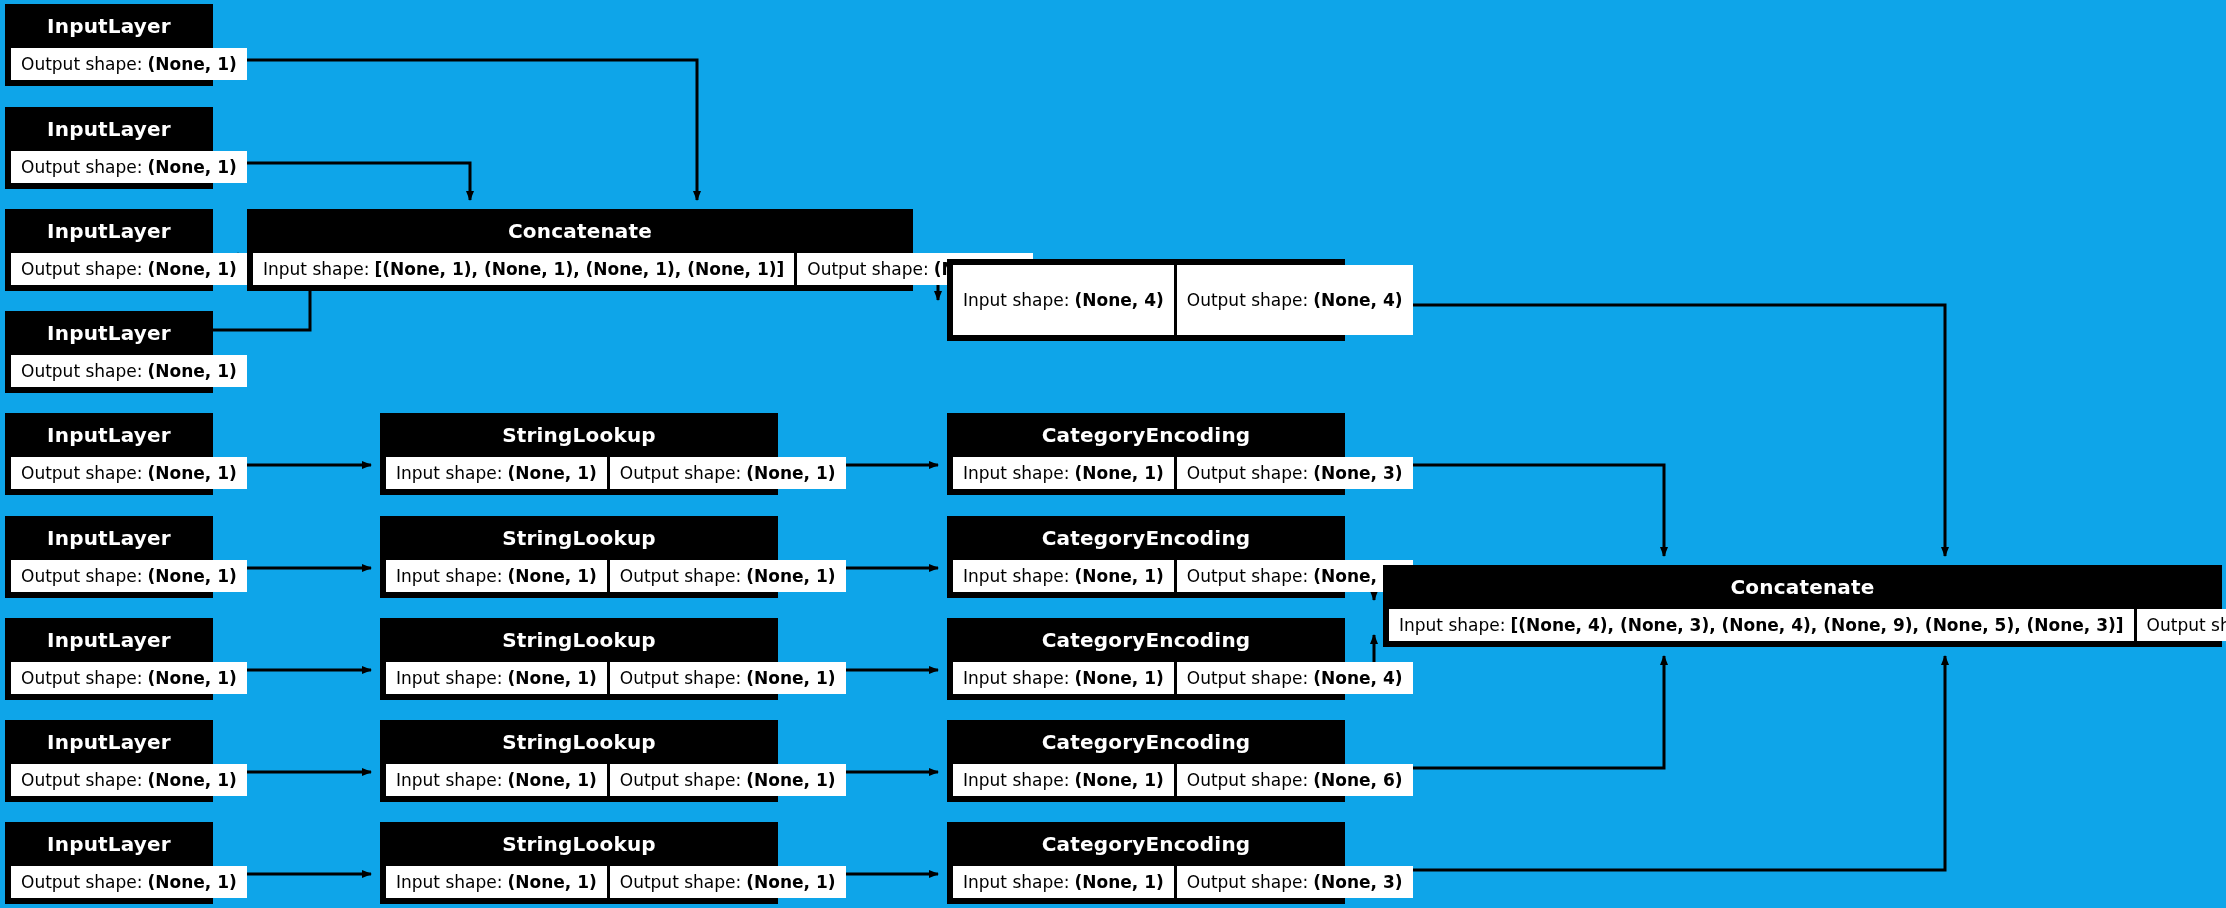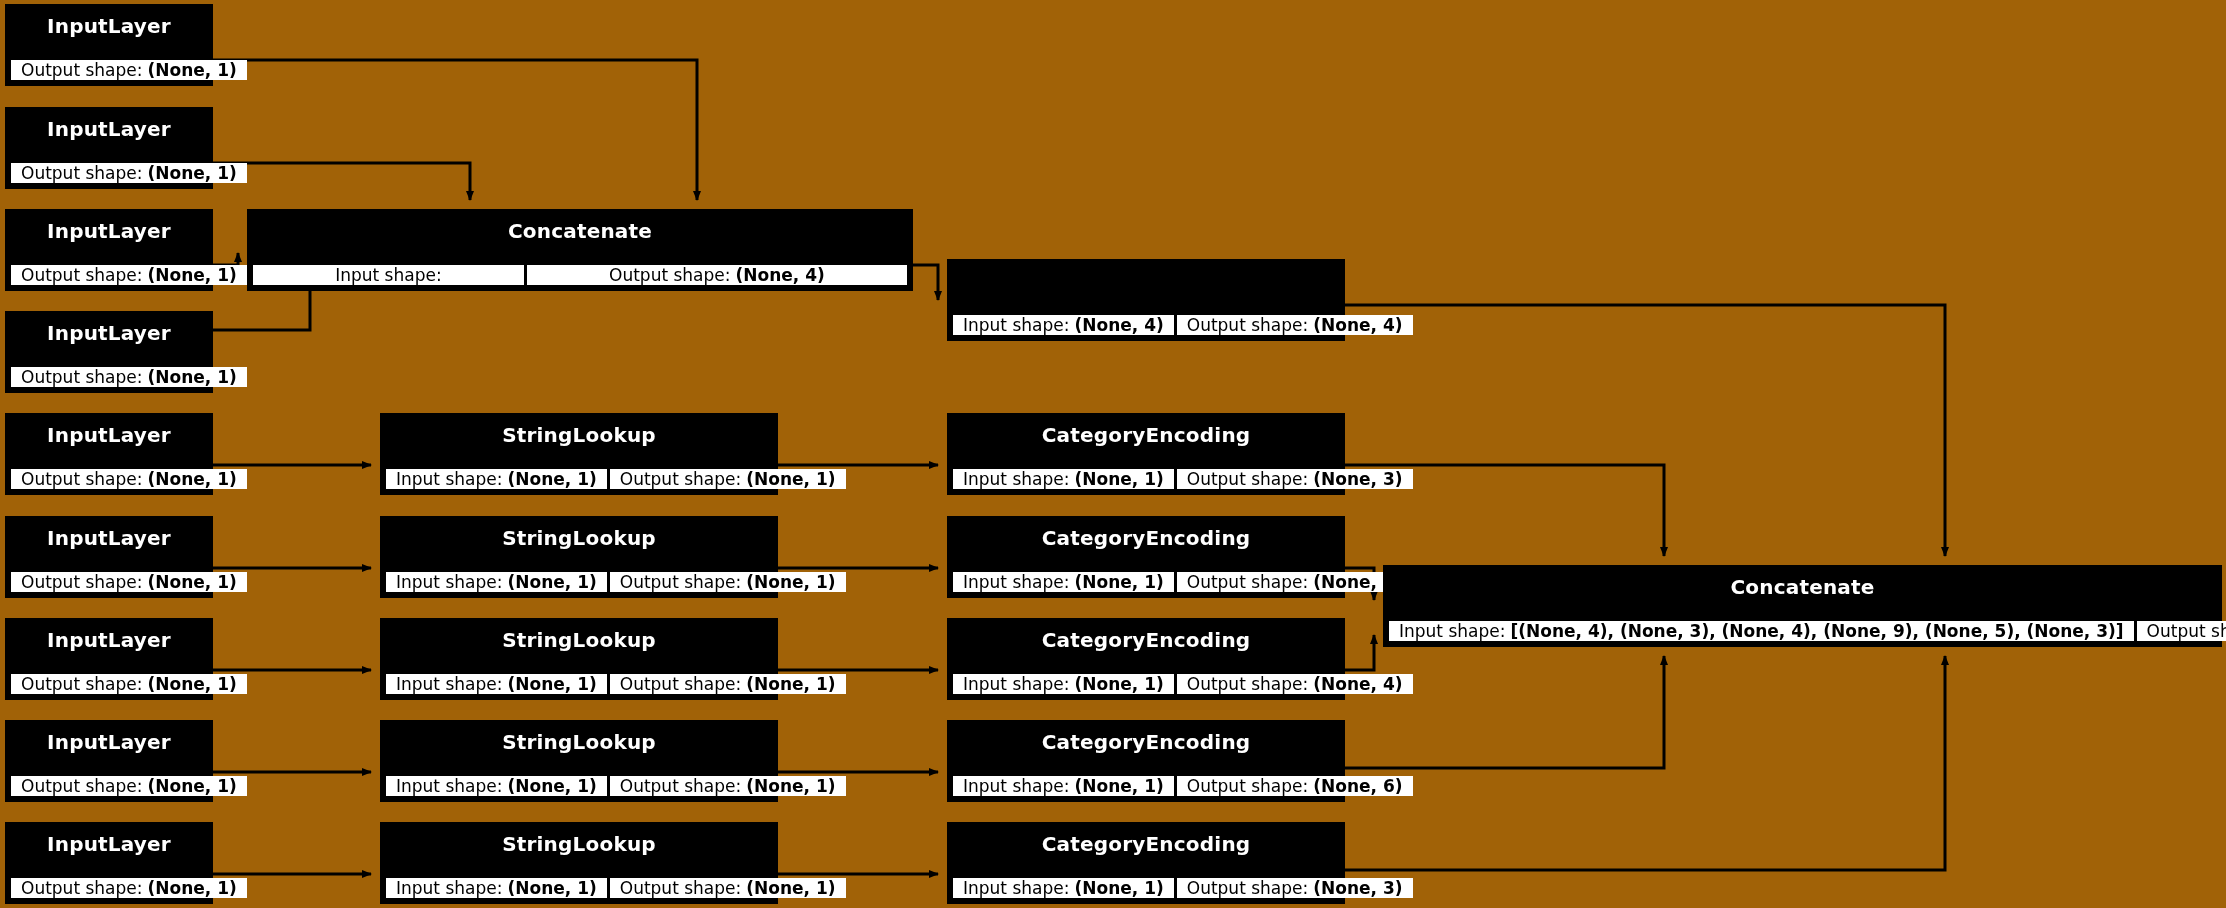--- a/index.html
+++ b/index.html
@@ -4,21 +4,21 @@
 <style>
   html, body {
     margin: 0;
     padding: 0;
     background: #ffffff;
   }
   #canvas {
     position: relative;
     width: 2226px;
     height: 908px;
-    background: #a16207;
+    background: #0ea5e9;
     font-family: "DejaVu Sans", "Liberation Sans", sans-serif;
     overflow: hidden;
     text-decoration: underline;
   }
   #edges {
     position: absolute;
     left: 0;
     top: 0;
     width: 2226px;
     height: 908px;
@@ -45,21 +45,20 @@
     box-sizing: border-box;
   }
   .node-body {
     display: flex;
     flex-direction: row;
     background: #000000;
     box-sizing: border-box;
     flex: 1 1 auto;
     padding: 3px;
     gap: 3px;
-    align-items: flex-end;
   }
   .cell {
     background: #ffffff;
     color: #000000;
     font-size: 17px;
     display: flex;
     align-items: center;
     justify-content: center;
     box-sizing: border-box;
     white-space: nowrap;
@@ -141,20 +140,21 @@
             <span class="lbl">Output shape:</span>
             <b>(None, 1)</b>
           </div>
         </div>
       </div>
       <div class="node" style="left: 247px; top: 209px; width: 666px; height: 82px;">
         <div class="node-title" style="height: 38px;">Concatenate</div>
         <div class="node-body">
           <div class="cell">
             <span class="lbl">Input shape:</span>
+            <b>[(None, 1), (None, 1), (None, 1), (None, 1)]</b>
           </div>
           <div class="cell">
             <span class="lbl">Output shape:</span>
             <b>(None, 4)</b>
           </div>
         </div>
       </div>
       <div class="node" style="left: 947px; top: 259px; width: 398px; height: 82px;">
         <div class="node-body">
           <div class="cell">

